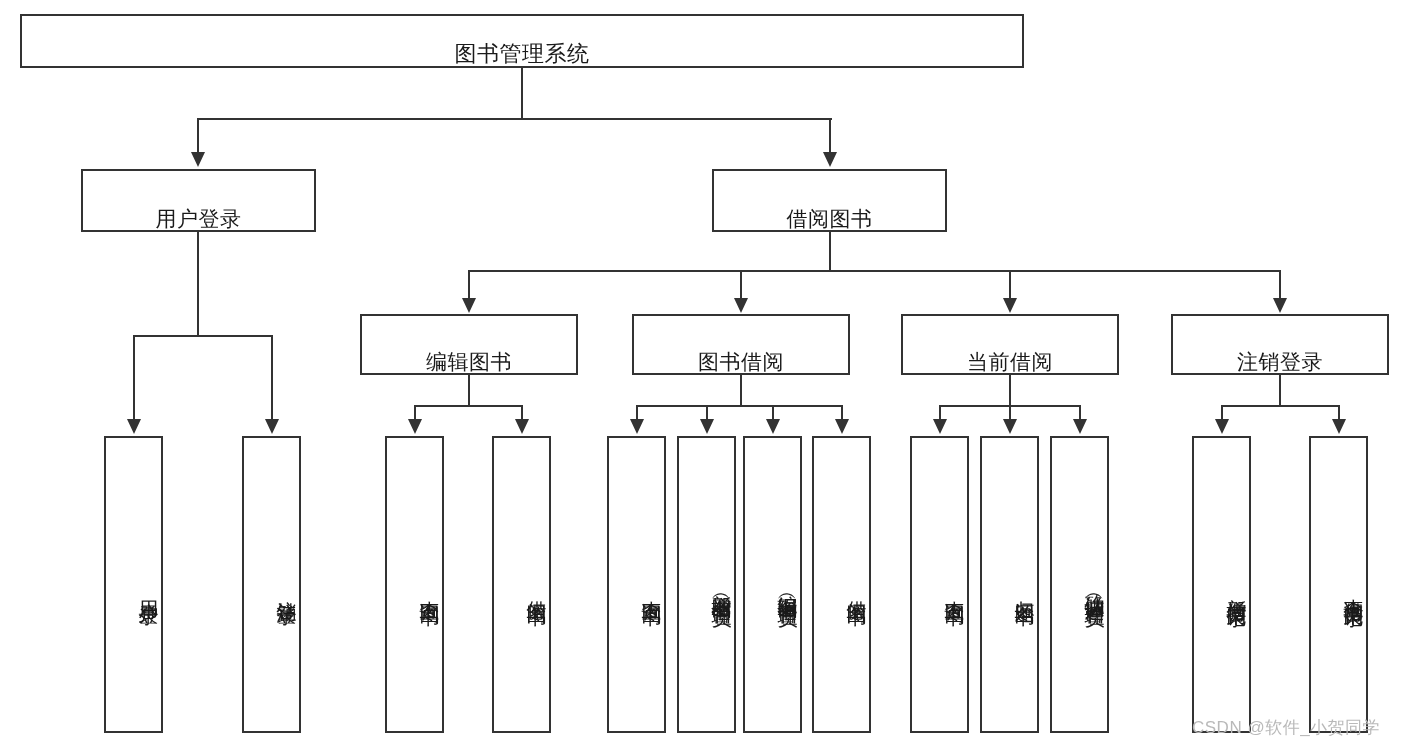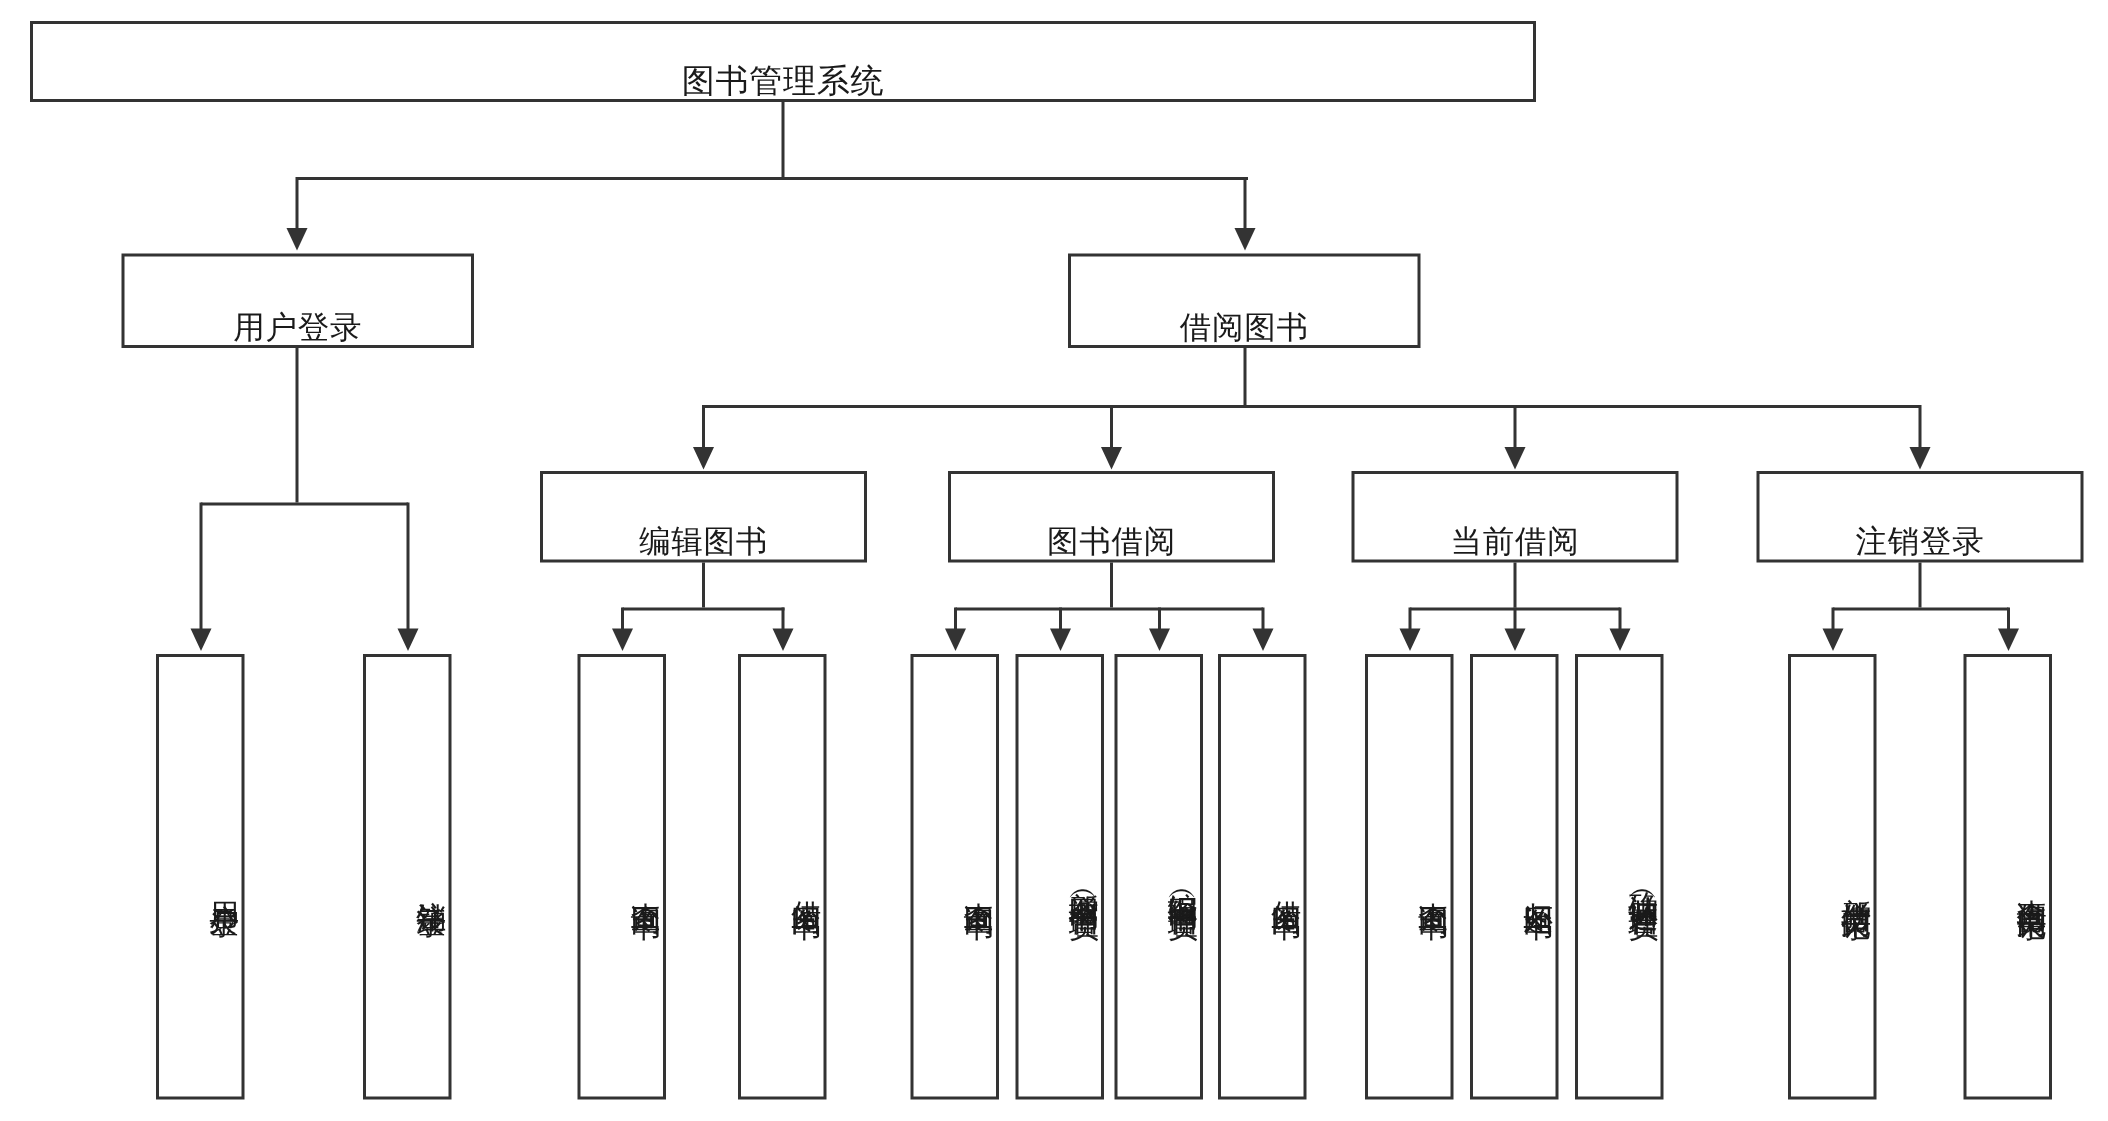--- a/index.html
+++ b/index.html
@@ -209,14 +209,17 @@
     <span>确认归还（管理员）</span>
   </div>
 
   <div class="node v" style="left:1192px; top:436px; width:59px; height:297px;">
     <span>新增借阅记录</span>
   </div>
   <div class="node v" style="left:1309px; top:436px; width:59px; height:297px;">
     <span>查询借阅记录</span>
   </div>
 
+  <div class="watermark" style="left:1192px; top:716px;">
+    <span>CSDN @软件_小贺同学</span>
+  </div>
 
 </div>
 
 </body></html>

